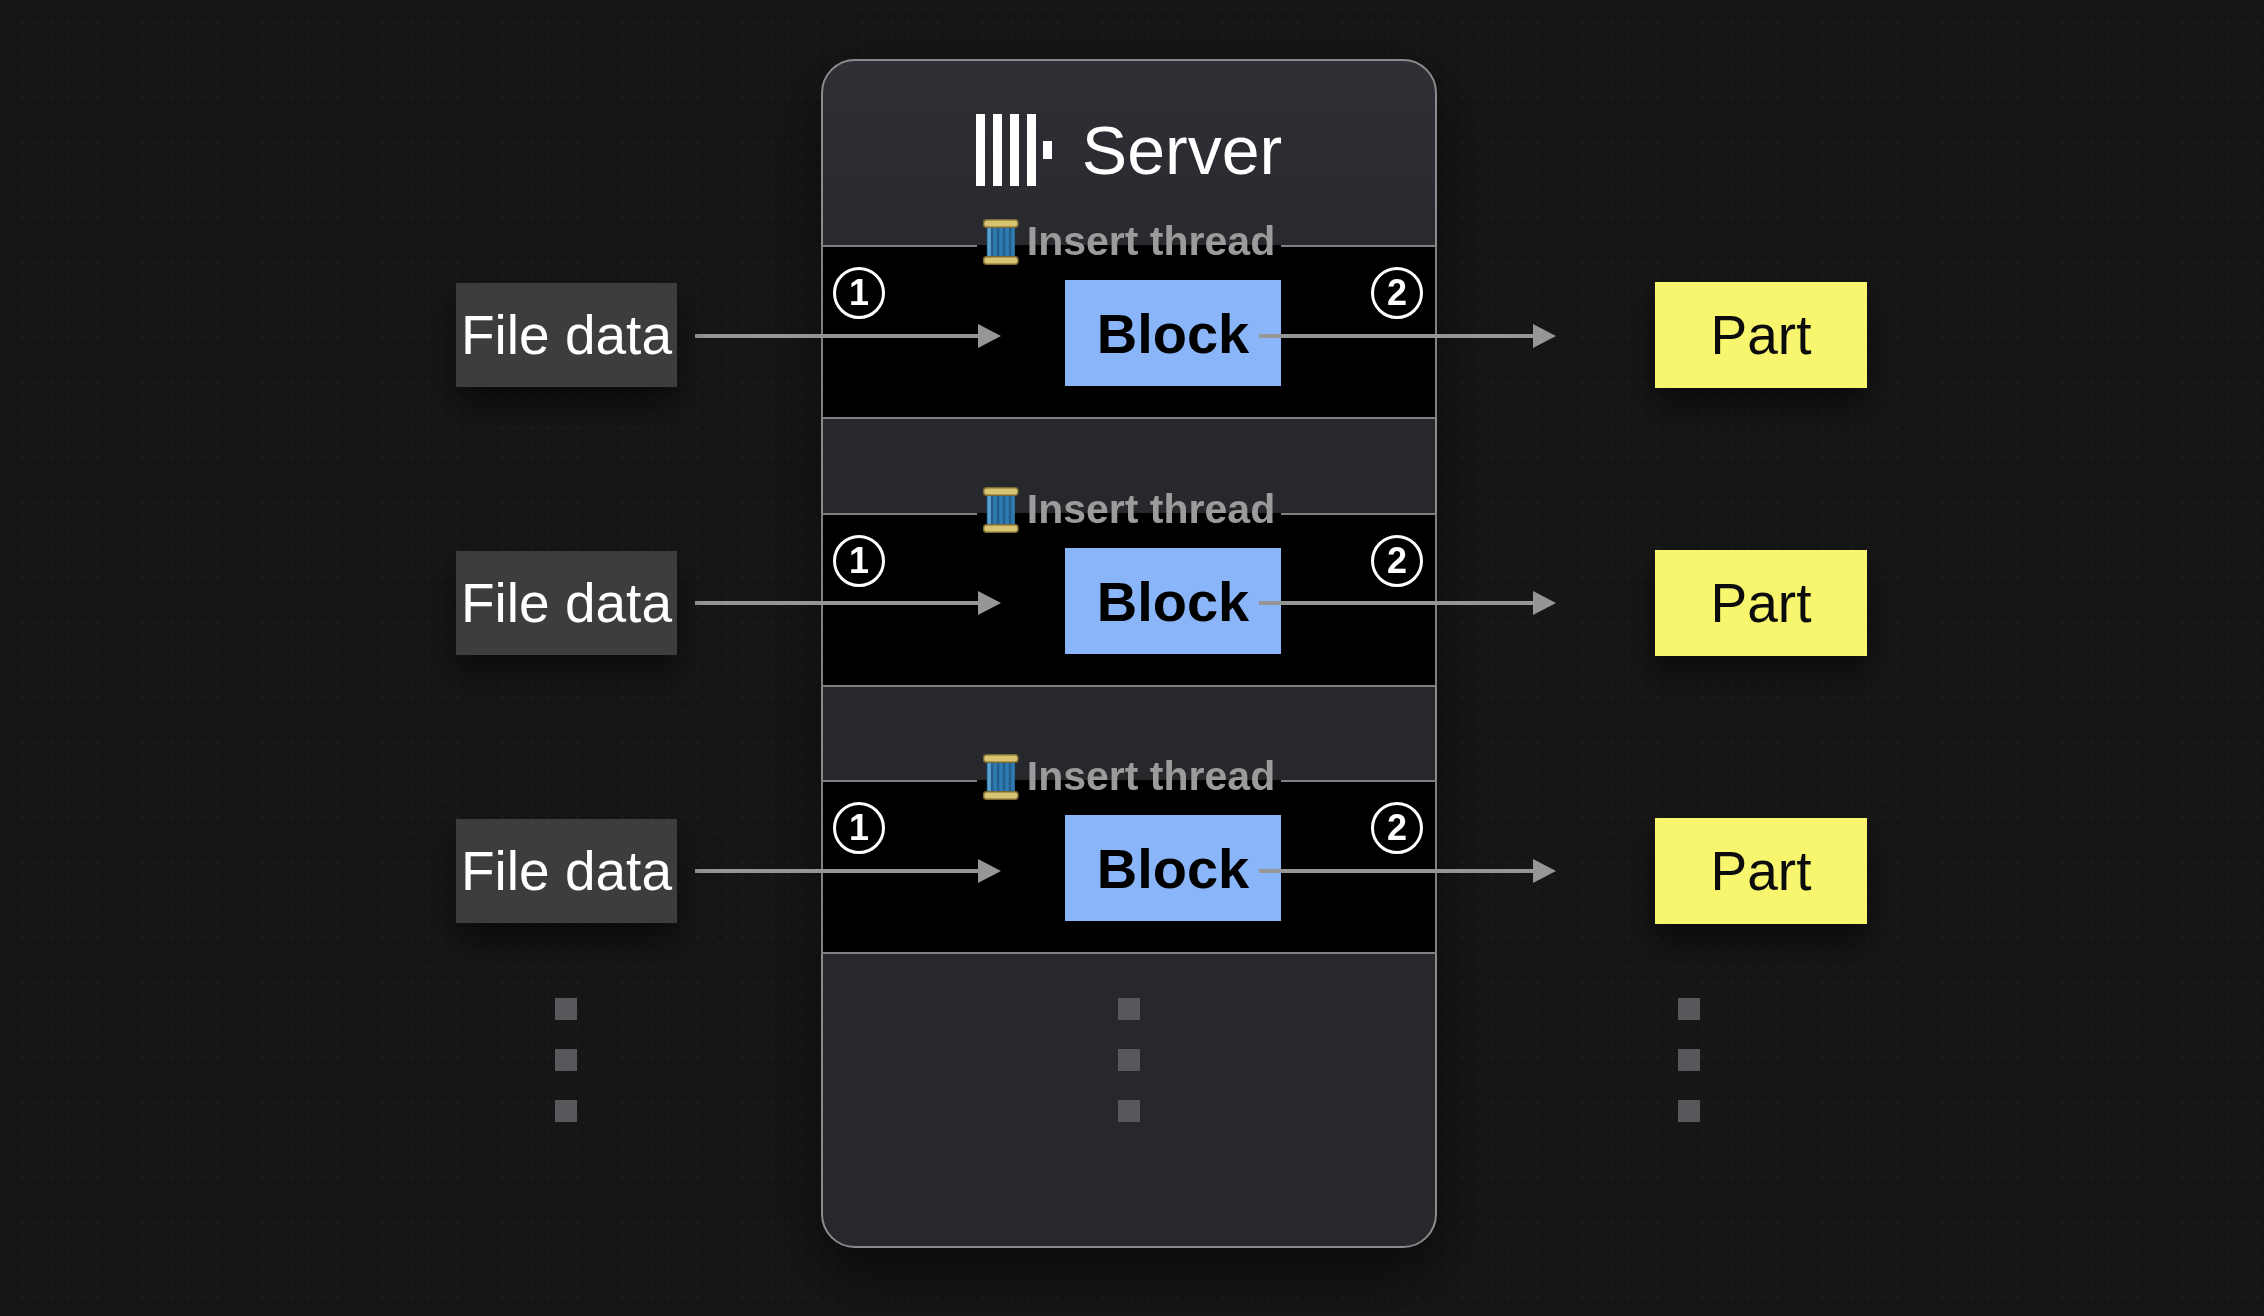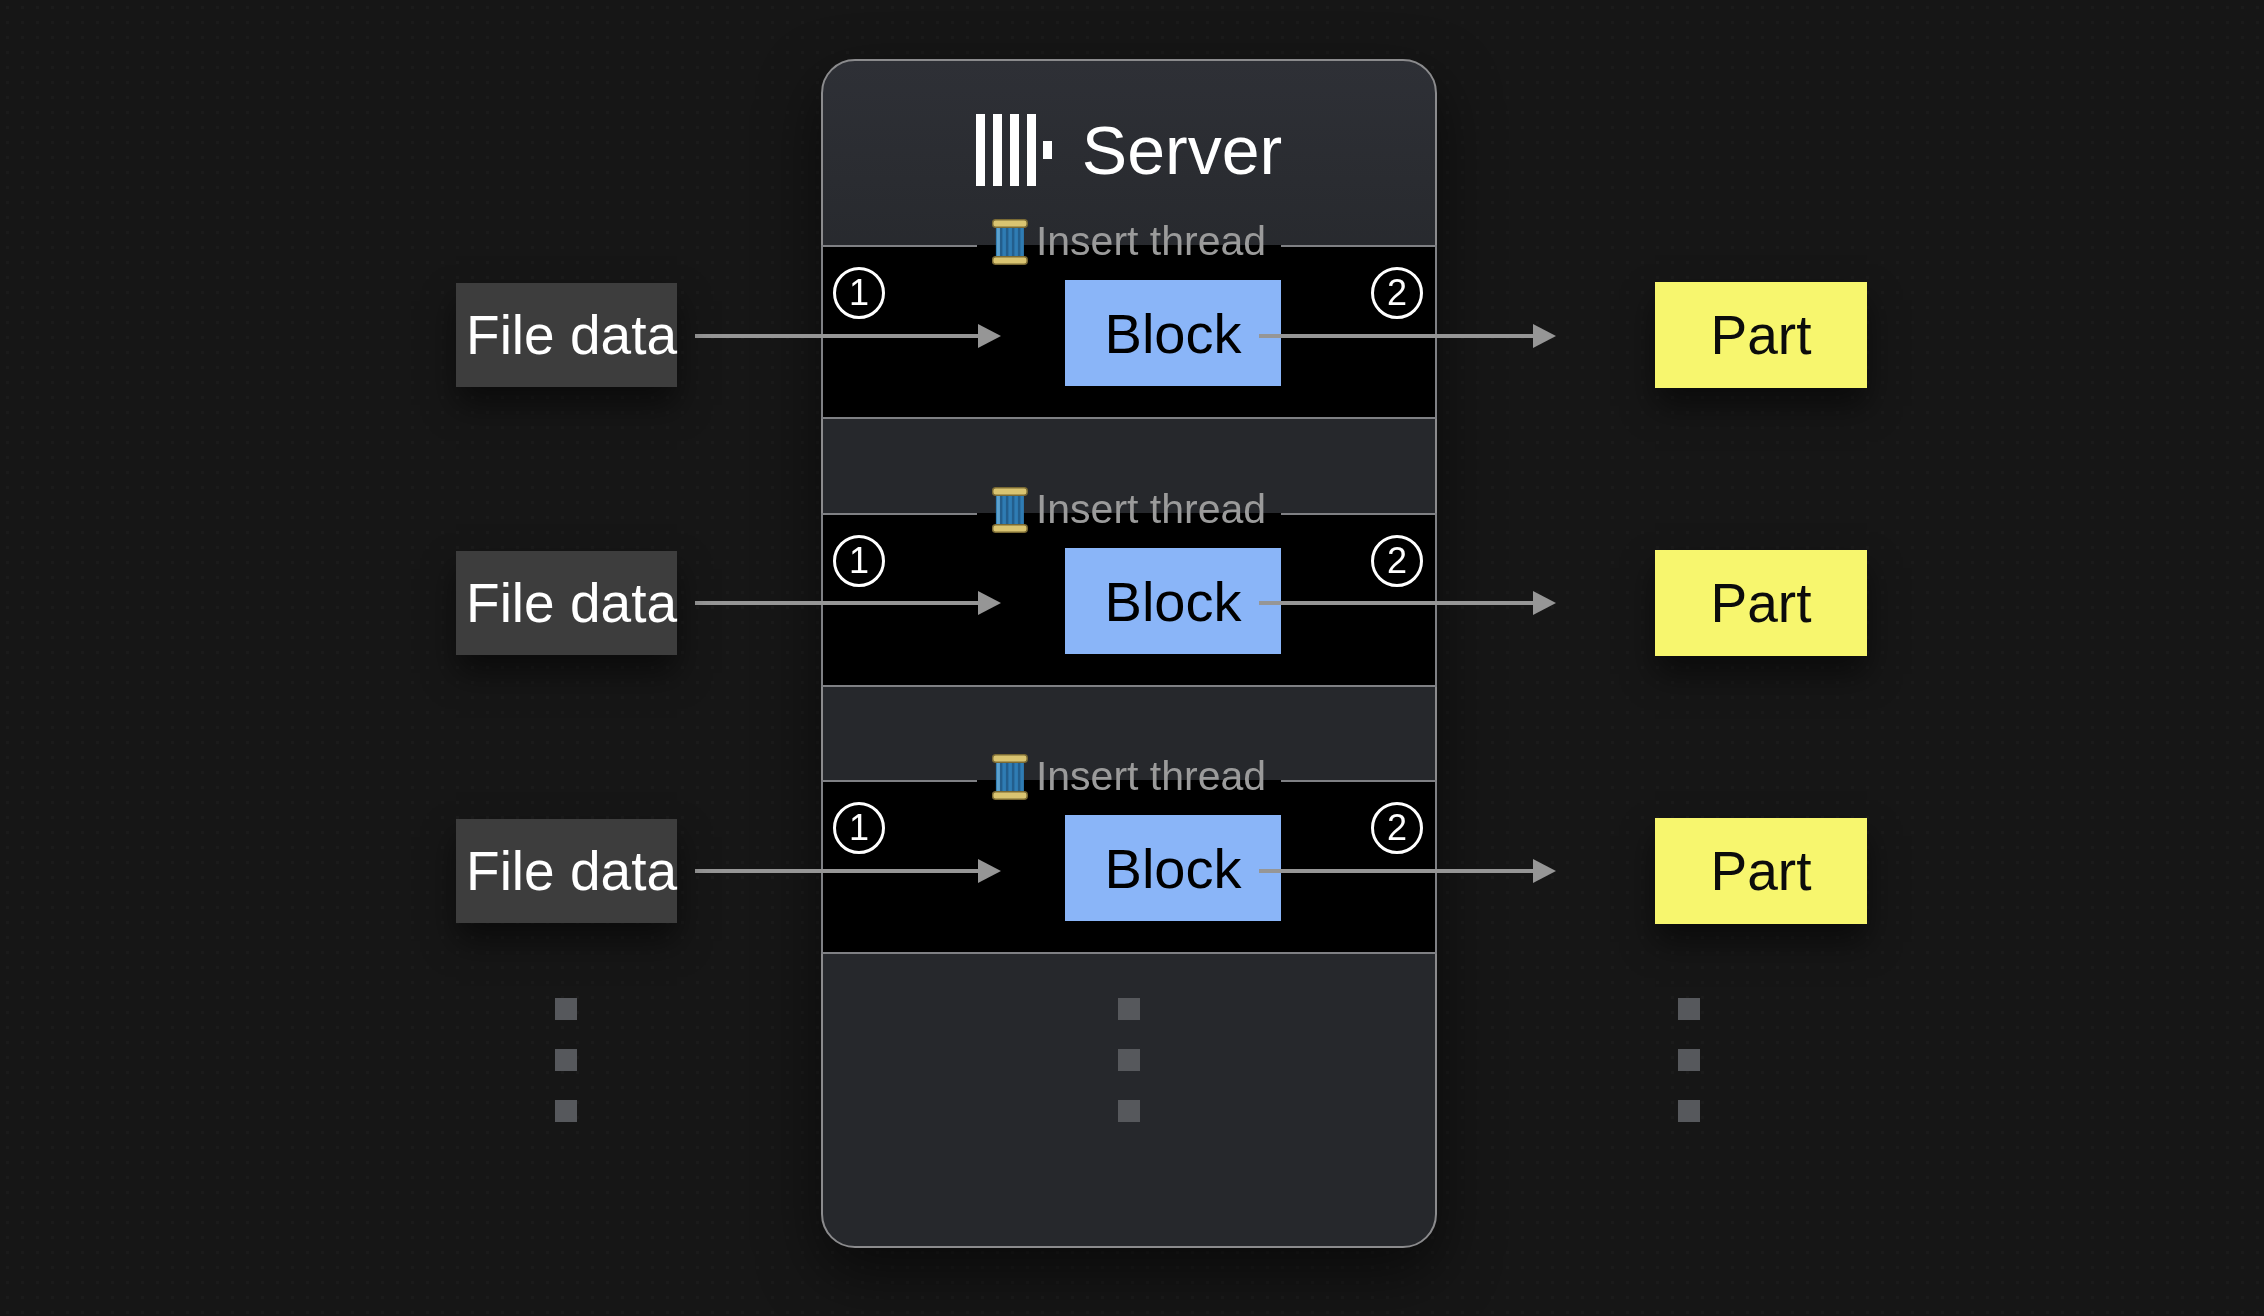--- a/index.html
+++ b/index.html
@@ -44,20 +44,21 @@
   }
   .title{color:#ffffff;font-size:68px;line-height:1;}
 
   
   .thread{
     position:absolute;left:-2px;right:-2px;height:174px;
     background:var(--c-section_bg);
     border:2px solid var(--c-section_border);
     border-top:none;
     box-sizing:border-box;
+    font-weight:bold;
   }
   .t1{top:184px}.t2{top:452px}.t3{top:719px}
   .tb-line{position:absolute;top:0;height:2px;background:var(--c-section_border);}
   .tb-left{left:0;width:calc(50% - 152px);}
   .tb-right{right:0;width:calc(50% - 152px);}
   .legend{
     position:absolute;left:50%;top:-26px;transform:translateX(-50%);
     display:flex;align-items:center;gap:8px;white-space:nowrap;
     color:var(--c-legend_text);font-size:41px;line-height:1.1;
   }
@@ -72,21 +73,21 @@
     position:absolute;left:50%;top:35px;transform:translateX(-50%);
     width:216px;height:106px;
     background:var(--c-block_fill);color:#000;font-size:56px;
     display:flex;align-items:center;justify-content:center;margin-left:44px;
   }
 
   
   .file-box{
     position:absolute;left:456px;width:221px;height:104px;
     background:var(--c-file_fill);color:#fff;font-size:55px;
-    display:flex;align-items:center;justify-content:flex-end;
+    display:flex;align-items:center;justify-content:center;
     box-shadow:0 18px 30px rgba(0,0,0,0.5);
   }
   .f1{top:283px}.f2{top:551px}.f3{top:819px}
   .part-box{
     position:absolute;left:1655px;width:212px;height:106px;
     background:var(--c-part_fill);color:#0c0c0c;font-size:55px;
     display:flex;align-items:center;justify-content:center;
     box-shadow:0 18px 30px rgba(0,0,0,0.5);
   }
   .p1{top:282px}.p2{top:550px}.p3{top:818px}

